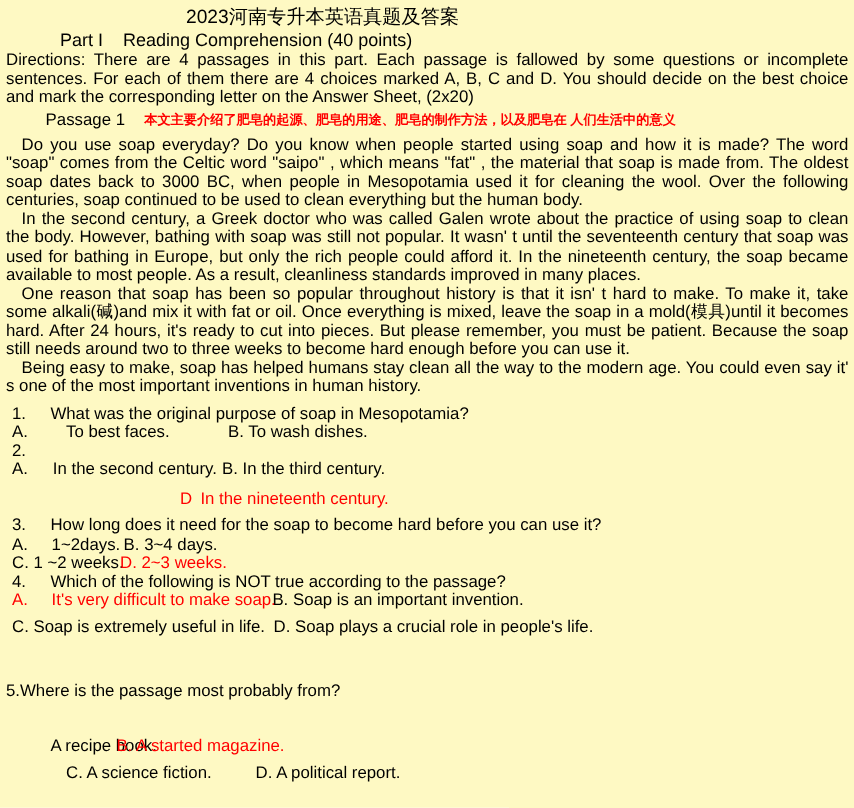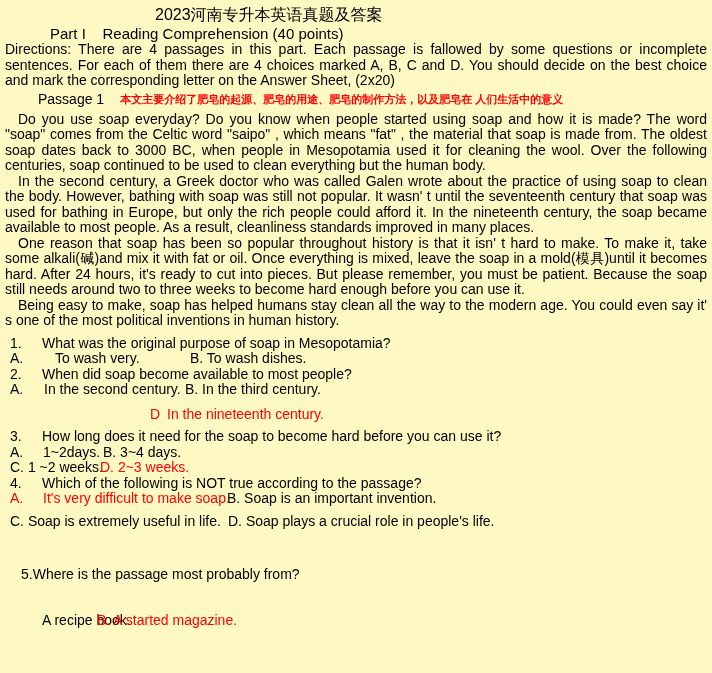--- a/index.html
+++ b/index.html
@@ -39,40 +39,39 @@
   <div class="part-heading">Part I    Reading Comprehension (40 points)</div>
   <div class="directions">Directions: There are 4 passages in this part. Each passage is fallowed by some questions or incomplete sentences. For each of them there are 4 choices marked A, B, C and D. You should decide on the best choice and mark the corresponding letter on the Answer Sheet, (2x20)</div>
 
   <div class="passage-line">
     <span>Passage 1</span><span class="passage-summary">本文主要介绍了肥皂的起源、肥皂的用途、肥皂的制作方法，以及肥皂在 人们生活中的意义</span>
   </div>
 
   <p class="para">Do you use soap everyday? Do you know when people started using soap and how it is made? The word "soap" comes from the Celtic word "saipo" , which means "fat" , the material that soap is made from. The oldest soap dates back to 3000 BC, when people in Mesopotamia used it for cleaning the wool. Over the following centuries, soap continued to be used to clean everything but the human body.</p>
   <p class="para">In the second century, a Greek doctor who was called Galen wrote about the practice of using soap to clean the body. However, bathing with soap was still not popular. It wasn' t until the seventeenth century that soap was used for bathing in Europe, but only the rich people could afford it. In the nineteenth century, the soap became available to most people. As a result, cleanliness standards improved in many places.</p>
   <p class="para">One reason that soap has been so popular throughout history is that it isn' t hard to make. To make it, take some alkali(碱)and mix it with fat or oil. Once everything is mixed, leave the soap in a mold(模具)until it becomes hard. After 24 hours, it's ready to cut into pieces. But please remember, you must be patient. Because the soap still needs around two to three weeks to become hard enough before you can use it.</p>
-  <p class="para">Being easy to make, soap has helped humans stay clean all the way to the modern age. You could even say it' s one of the most political inventions in human history.</p>
+  <p class="para">Being easy to make, soap has helped humans stay clean all the way to the modern age. You could even say it' s one of the most important inventions in human history.</p>
 
   <div class="questions">
 
     <div>
       <div class="row">
         <span class="seg" style="left:5px">1.</span>
         <span class="seg" style="left:37px">What was the original purpose of soap in Mesopotamia?</span>
       </div>
       <div class="row">
         <span class="seg" style="left:5px">A.</span>
-        <span class="seg" style="left:50px">To wash very.</span>
+        <span class="seg" style="left:50px">To best faces.</span>
         <span class="seg" style="left:185px">B. To wash dishes.</span>
       </div>
     </div>
 
     <div>
       <div class="row">
         <span class="seg" style="left:5px">2.</span>
-        <span class="seg" style="left:37px">When did soap become available to most people?</span>
       </div>
       <div class="row">
         <span class="seg" style="left:5px">A.</span>
         <span class="seg" style="left:39px">In the second century.</span>
         <span class="seg" style="left:180px">B. In the third century.</span>
       </div>
       <div class="row gap9">
         <span class="seg red" style="left:145px">D</span>
         <span class="seg red" style="left:162px">In the nineteenth century.</span>
       </div>
@@ -105,22 +104,26 @@
         <span class="seg red" style="left:38px">It's very difficult to make soap.</span>
       </div>
       <div class="row gap7">
         <span class="seg" style="left:5px">C. Soap is extremely useful in life.</span>
         <span class="seg" style="left:223px">D. Soap plays a crucial role in people's life.</span>
       </div>
     </div>
 
     <div>
       <div class="row q5-stem">
-        <span class="seg" style="left:16px">5.Where is the passage most probably from?</span>
+        <span class="seg" style="left:0px">5.Where is the passage most probably from?</span>
       </div>
       <div class="row q5-ab">
         <span class="seg" style="left:37px">A recipe book.</span>
         <span class="seg red" style="left:92px">B. A started magazine.</span>
+      </div>
+      <div class="row q5-cd">
+        <span class="seg" style="left:50px">C. A science fiction.</span>
+        <span class="seg" style="left:208px">D. A political report.</span>
       </div>
     </div>
 
   </div>
 </div>
 
 </body></html>

